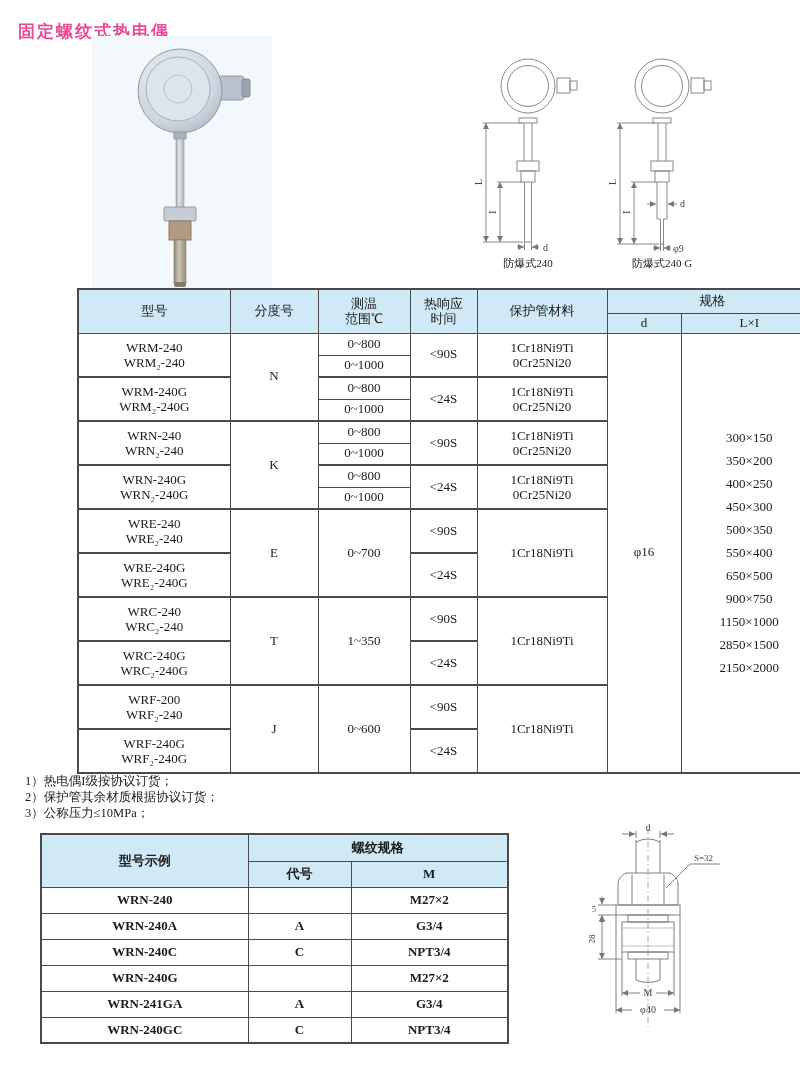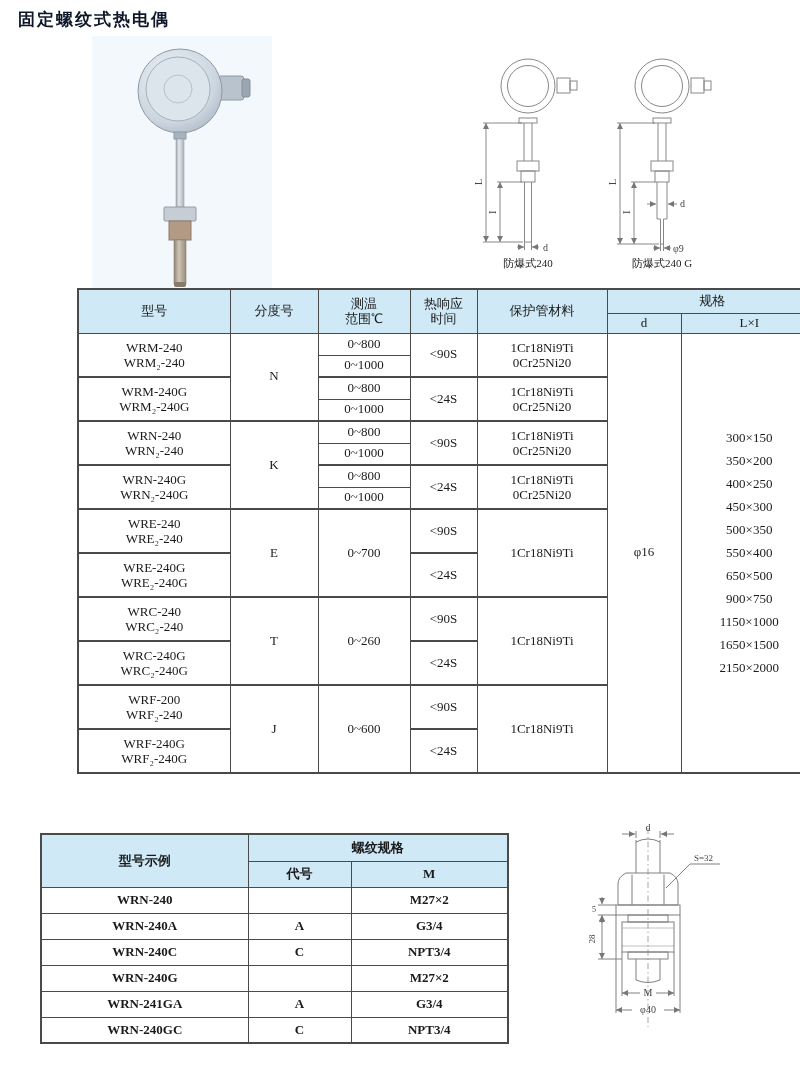--- a/index.html
+++ b/index.html
@@ -1,20 +1,20 @@
 <!DOCTYPE html>
 <html><head>
 <meta charset="utf-8">
 <style>
   html,body{margin:0;padding:0;background:#ffffff;}
   #canvas{position:relative;width:800px;height:1066px;background:#ffffff;
           font-family:"Liberation Serif",serif;color:#1a1a1a;overflow:hidden;}
 
-  .page-title{position:absolute;left:18px;top:8px;font-family:"Liberation Sans",sans-serif;
-              font-weight:bold;font-size:17px;color:#0f172a;letter-spacing:2px;}
+  .page-title{position:absolute;left:18px;top:20px;font-family:"Liberation Sans",sans-serif;
+              font-weight:bold;font-size:17px;color:#ec4899;letter-spacing:2px;}
 
   
   .maintab{position:absolute;left:30px;top:288px;width:740px;border-collapse:collapse;
            table-layout:fixed;border:2px solid #4a4a4a;margin-left:47px;}
   .maintab th,.maintab td{border:1px solid #4a4a4a;text-align:center;vertical-align:middle;
            font-size:13px;font-weight:normal;padding:0;line-height:1.15;}
   .maintab thead th{background:#cfe9f7;}
   .maintab tr.h1{height:24px;} .maintab tr.h2{height:20px;}
   .maintab tr.r22{height:22px;} .maintab tr.r44{height:44px;}
   .maintab tr.bt td{border-top-width:2px;text-align:center;}
@@ -203,21 +203,21 @@
           <div class="lxi-list">
             <span>300×150</span>
             <span>350×200</span>
             <span>400×250</span>
             <span>450×300</span>
             <span>500×350</span>
             <span>550×400</span>
             <span>650×500</span>
             <span>900×750</span>
             <span>1150×1000</span>
-            <span>1650×1500</span>
+            <span>2850×1500</span>
             <span>2150×2000</span>
           </div>
         </td>
       </tr>
       <tr class="r22">
           <td>0~1000</td>
         </tr>
       <tr class="r22 bt">
         <td rowspan="2" class="two-line">
           <span>WRM-240G</span>
@@ -283,21 +283,21 @@
         </td>
         <td>&lt;24S</td>
       </tr>
 
       <tr class="r44 bt">
         <td class="two-line">
           <span>WRC-240</span>
           <span>WRC₂-240</span>
         </td>
         <td rowspan="2">T</td>
-        <td rowspan="2">0~260</td>
+        <td rowspan="2">1~350</td>
         <td>&lt;90S</td>
         <td rowspan="2">1Cr18Ni9Ti</td>
       </tr>
       <tr class="r44 bt">
         <td class="two-line">
           <span>WRC-240G</span>
           <span>WRC₂-240G</span>
         </td>
         <td>&lt;24S</td>
       </tr>
@@ -315,20 +315,25 @@
       <tr class="r44 bt">
         <td class="two-line">
           <span>WRF-240G</span>
           <span>WRF₂-240G</span>
         </td>
         <td>&lt;24S</td>
       </tr>
     </tbody>
   </table>
 
+  <div class="notes">
+    <div>1）热电偶I级按协议订货；</div>
+    <div>2）保护管其余材质根据协议订货；</div>
+    <div>3）公称压力≤10MPa；</div>
+  </div>
 
   <table class="threadtab">
     <colgroup>
         <col style="width:207px">
         <col style="width:103px">
         <col style="width:157px">
       </colgroup>
     <thead>
       <tr class="t1">
         <th rowspan="2">型号示例</th>

